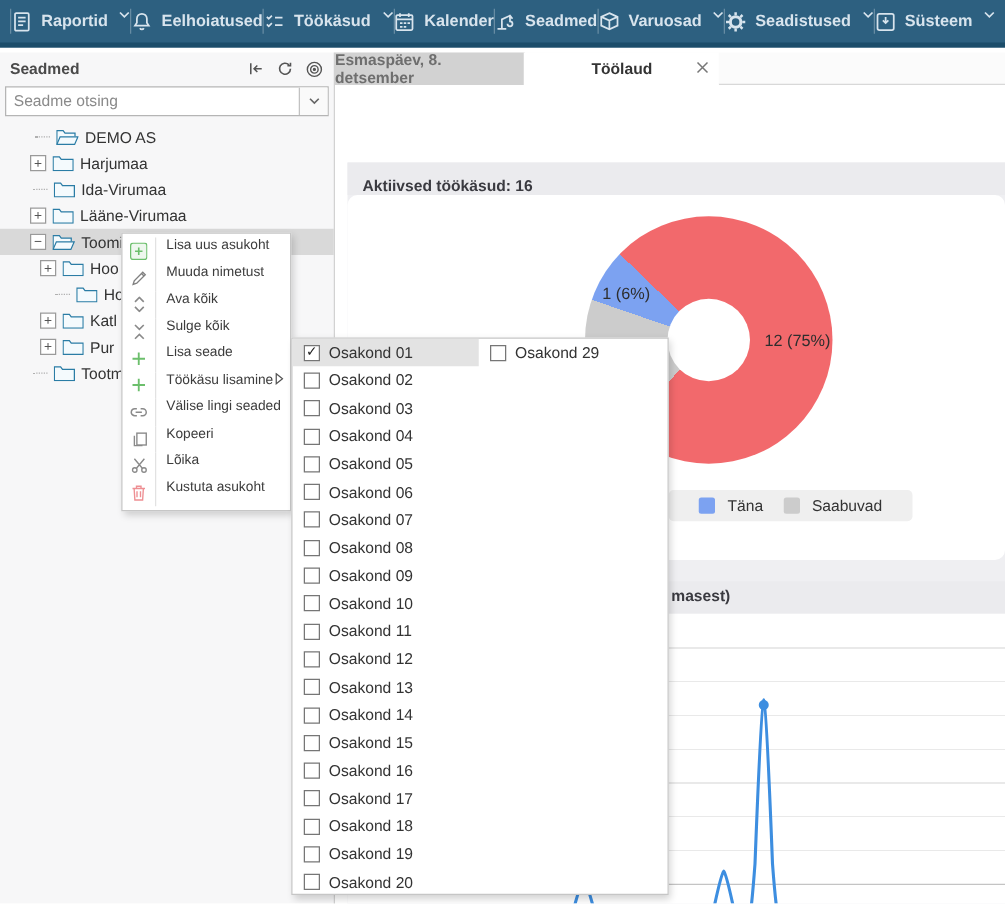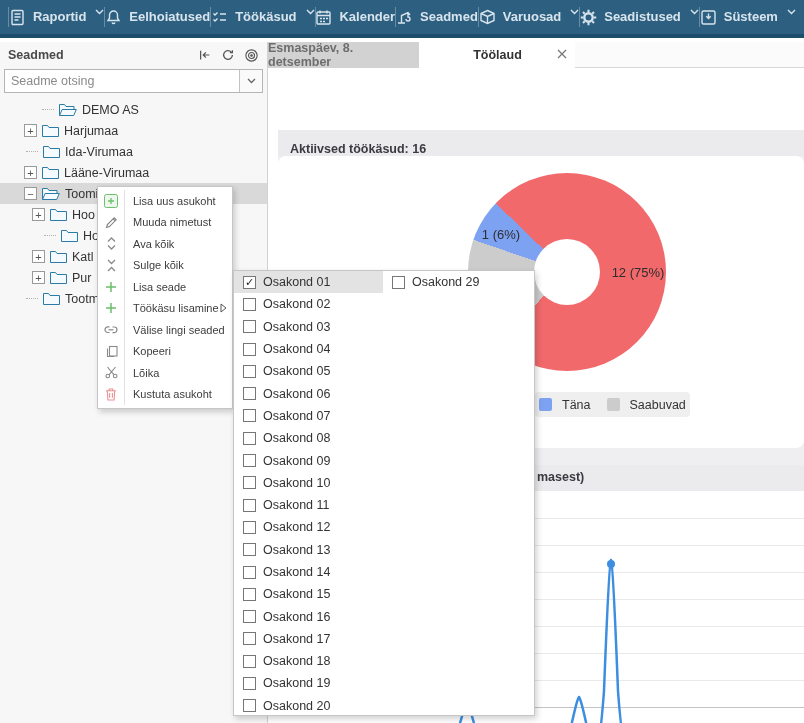--- a/index.html
+++ b/index.html
@@ -54,35 +54,35 @@
   
   .dash{position:absolute;left:278px;top:130px;width:526px;height:593px;background:#efeff2;}
   .p-head{height:26px;display:flex;align-items:flex-end;padding-left:12px;font-size:12.5px;
     font-weight:700;color:#3a3a40;background:#ebebee;}
   .card1{position:absolute;left:0;top:26px;width:526px;height:292px;background:#fff;border-radius:8px;}
   .donut{position:absolute;left:190px;top:17px;width:198px;height:198px;border-radius:50%;
     background:conic-gradient(from 314deg,#F2696C 0 270deg,#CCCCCC 270deg 335deg,#7CA2F1 335deg 360deg);}
   .hole{position:absolute;left:66px;top:66px;width:66px;height:66px;border-radius:50%;background:#fff;}
   .dlabel{position:absolute;font-size:13px;color:#2e2e2e;text-align:center;}
   .legend{position:absolute;left:257px;top:236px;height:25px;background:#efefef;border-radius:4px;
-    display:flex;align-items:center;gap:10px;padding:0 4px;font-size:12.5px;color:#333;}
+    display:flex;align-items:center;gap:10px;padding:0 24px;font-size:12.5px;color:#333;}
   .sw{width:13px;height:13px;border-radius:2px;flex:none;}
   .p2-head{position:absolute;left:0;top:335px;width:526px;height:26px;background:#ebebee;}
   .p2-frag{position:absolute;left:259px;top:5px;font-size:12.5px;font-weight:700;color:#3a3a40;}
   .card2{position:absolute;left:0;top:361px;width:526px;height:232px;background:#fff;overflow:hidden;
     background-image:repeating-linear-gradient(to bottom,transparent 0 26px,#e9e9e9 26px 27px);
     background-position:0 1px;}
   .vaxis{position:absolute;left:62px;top:8px;height:208px;width:1px;background:#cfcfcf;}
   .haxis{position:absolute;left:0;top:216px;width:526px;height:1px;background:#c4c4c4;}
   .card2 svg{position:absolute;left:0;top:0;}
 
   
   .cmenu{position:absolute;left:97px;top:186px;width:136px;background:#fff;border:1px solid #c6c6c6;
     box-shadow:2px 3px 6px rgba(0,0,0,.18);z-index:40;box-sizing:border-box;padding:3px 0;}
-  .mi{height:21.5px;display:flex;align-items:center;cursor:pointer;}
+  .mi{height:21.5px;display:flex;cursor:pointer;}
   .mi.hover{background:#e2e2e2;}
   .mi .ic{width:26px;align-self:stretch;display:flex;align-items:center;justify-content:center;
     border-right:1px solid #e2e2e2;flex:none;}
   .mi .ml{padding-left:8px;font-size:11px;color:#3c3c3c;white-space:nowrap;overflow:hidden;flex:1;}
   .mi .arr{margin-right:5px;flex:none;display:flex;}
 
   
   .smenu{position:absolute;left:233px;top:270px;width:302px;height:446px;background:#fff;
     border:1px solid #c6c6c6;box-shadow:2px 3px 6px rgba(0,0,0,.18);z-index:50;box-sizing:border-box;}
   .scol{position:absolute;top:0;}
@@ -214,21 +214,21 @@
     <div class="sb-search">
       <input type="text" placeholder="Seadme otsing" style="">
       <span class="sb-dd">
           <svg width="9" height="6" viewBox="0 0 9 6">
             <path d="M1 1l3.5 3.5L8 1" stroke="#666" stroke-width="1.3" fill="none"></path>
           </svg>
         </span>
     </div>
 
     <div class="tree">
-      <div class="trow" style="padding-left:42px">
+      <div class="trow" style="padding-left:28px">
         <span class="stub"></span>
         <span class="fold">
             <svg width="18" height="13" viewBox="0 0 18 13">
               <path d="M.5 12.5v-11h5l1.5 2h8v2.5" fill="#f4fafd" stroke="#2a7ca5"></path>
               <path d="M.5 12.5l2.6-6h14.2l-2.6 6z" fill="#f4fafd" stroke="#2a7ca5"></path>
             </svg>
           </span>
         <span>DEMO AS</span>
       </div>
       <div class="trow" style="padding-left:24px">

